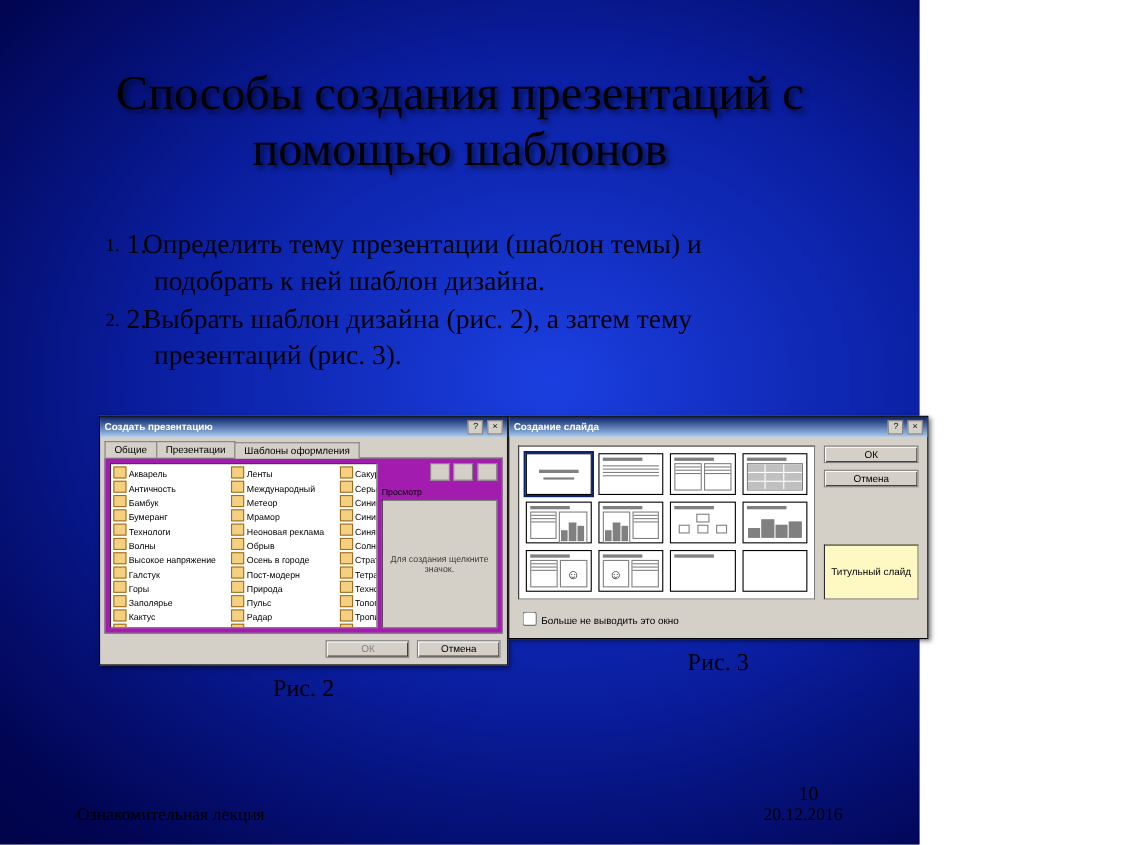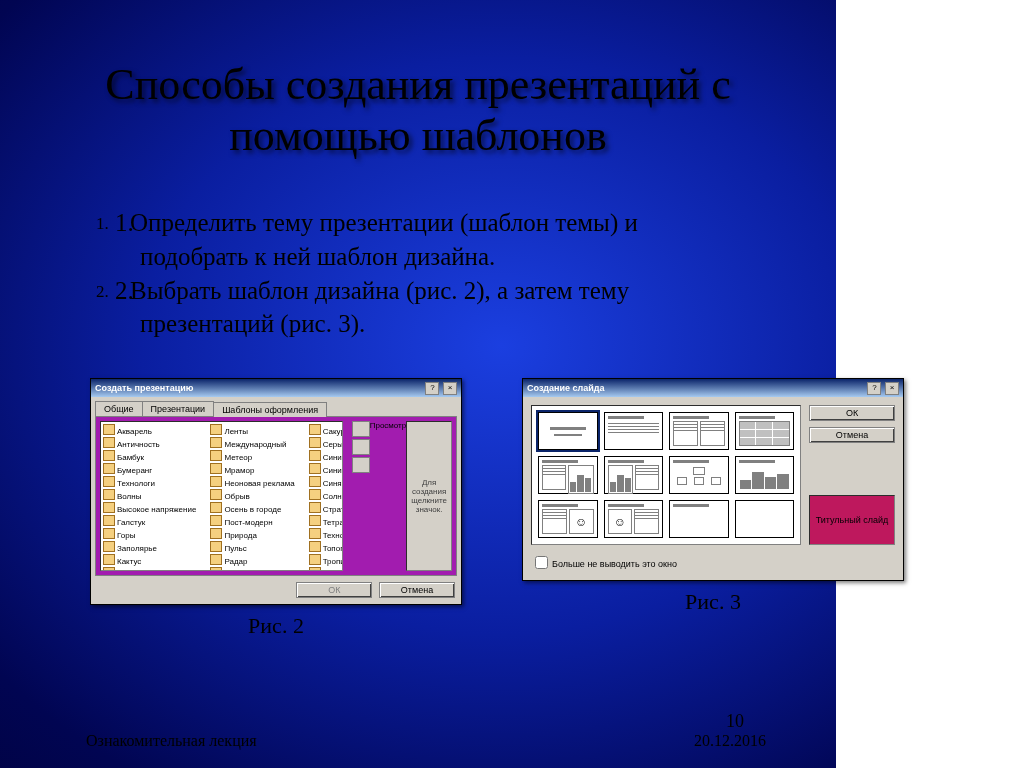--- a/index.html
+++ b/index.html
@@ -1,34 +1,34 @@
 <!DOCTYPE html>
 <html><head>
 <meta charset="utf-8">
 <style>
 html,body{margin:0;padding:0;width:1024px;height:768px;overflow:hidden;font-family:"Times New Roman",serif}
 .slide{width:836px;height:768px;background:radial-gradient(ellipse 900px 720px at 60% 45%, #1b3fe0 0%, #0a1ea0 40%, #010552 72%, #000033 100%);position:relative;color:#000}
 .title{text-align:center;font-size:44px;line-height:1.15;padding:60px 60px 10px;text-shadow:3px 3px 5px rgba(0,0,0,.6)}
 .list{padding:10px 90px 0 140px;font-size:25px;line-height:1.35}
 .list .num{display:inline-block;width:34px;margin-left:-44px;font-size:17px;vertical-align:2px}
-.figs{display:flex;gap:60px;padding:12px 0 0 90px}
+.figs{display:flex;padding:12px 0 0 90px}
 .caption{text-align:center;font-size:22px;margin-top:8px}
 .dlg{background:#d4d0c8;border:1px solid #000;box-shadow:2px 2px 4px rgba(0,0,0,.5);font-family:Tahoma,Arial,sans-serif;font-size:9px;color:#000}
 .tbar{background:linear-gradient(#0a246a,#a6caf0);color:#fff;padding:2px 4px;height:14px;display:flex;justify-content:space-between;align-items:center;font-weight:bold}
 .tbar .wbtns span{display:inline-block;width:12px;height:11px;background:#d4d0c8;border:1px solid #808080;margin-left:1px;text-align:center;line-height:10px;color:#000;font-weight:normal;font-size:8px}
 
 .dlg1{width:370px}
 .tabs{display:flex;padding:4px 4px 0}
 .tab{border:1px solid #808080;border-bottom:none;background:#d4d0c8;padding:2px 8px;margin-right:-1px;font-size:9px}
 .tab.active{background:#d4d0c8;position:relative;top:1px}
 .tabbody{border:1px solid #808080;margin:0 4px;background:#a21caf;padding:4px;display:flex;height:150px}
 .flist{background:#fff;border:1px inset #808080;flex:1;padding:2px;overflow:hidden;display:flex;gap:14px}
 .flist .col{display:flex;flex-direction:column;gap:0;font-size:8px;line-height:11px;white-space:nowrap}
 .flist .itm::before{content:"";display:inline-block;width:10px;height:9px;background:#f5d080;border:1px solid #a07020;margin-right:2px;vertical-align:-1px}
-.preview{width:105px;margin-left:4px;display:flex;flex-direction:row}
+.preview{width:105px;margin-left:4px;display:flex;flex-direction:column}
 .vbtns{text-align:right;margin-bottom:4px}
 .vbtns span{display:inline-block;width:16px;height:14px;border:1px solid #808080;background:#d4d0c8;margin-left:1px}
 .pvbox{flex:1;border:1px inset #808080;background:#d4d0c8;display:flex;align-items:center;justify-content:center;text-align:center;font-size:8px;color:#404040;padding:4px}
 .dlgbtns{text-align:right;padding:6px}
 .btn{display:inline-block;border:1px solid #808080;background:#d4d0c8;padding:2px 14px;font-size:9px;margin-left:4px;min-width:46px;text-align:center;box-shadow:inset 1px 1px #fff, inset -1px -1px #404040}
 .btn.dis{color:#808080}
 
 .dlg2{width:380px}
 .d2body{padding:8px;display:flex;gap:8px}
 .layouts{border:1px inset #808080;background:#fff;padding:6px;flex:1}
@@ -36,24 +36,24 @@
 .lay{border:1px solid #000;background:#fff;height:38px;padding:3px;display:flex;flex-direction:column;gap:2px;box-sizing:border-box}
 .lay.sel{outline:2px solid #0a246a}
 .lay .tline{height:3px;background:#808080;width:70%}
 .lay .sline{height:2px;background:#808080;width:55%}
 .lay .rows{display:flex;gap:2px;flex:1}
 .lay .rows>div{flex:1;border:1px solid #808080}
 .lay .lines>div{height:1px;background:#808080;margin:2px 0}
 .lay .bars{display:flex;align-items:flex-end;gap:1px;height:100%;padding:1px}
 .lay .bars>span{flex:1;background:#808080}
 .side{width:86px;display:flex;flex-direction:column;gap:6px}
-.sidebox{border:1px inset #808080;background:#be185d;flex:1;display:flex;align-items:center;justify-content:center;font-size:9px;padding:4px}
+.sidebox{border:1px inset #808080;background:#fef9c3;flex:1;display:flex;align-items:center;justify-content:center;font-size:9px;padding:4px}
 .chk{padding:0 8px 8px;font-size:9px}
 .chk input{vertical-align:-2px;margin-right:4px}
-.footer{position:absolute;bottom:18px;left:16px;right:0;font-size:16px;color:#000;padding:0 70px;display:flex;justify-content:space-between}
+.footer{position:absolute;bottom:18px;left:0;right:0;font-size:16px;color:#000;padding:0 70px;display:flex;justify-content:space-between}
 .pnum{position:absolute;bottom:36px;right:92px;font-size:18px;color:#000}
 </style>
 </head>
 <body>
 
 <div class="slide">
   <div class="title">Способы создания презентаций с помощью шаблонов</div>
 
   <ol class="list">
     <li><span class="num">1.</span><span>Определить тему презентации (шаблон темы) и подобрать к ней шаблон дизайна.</span></li>

